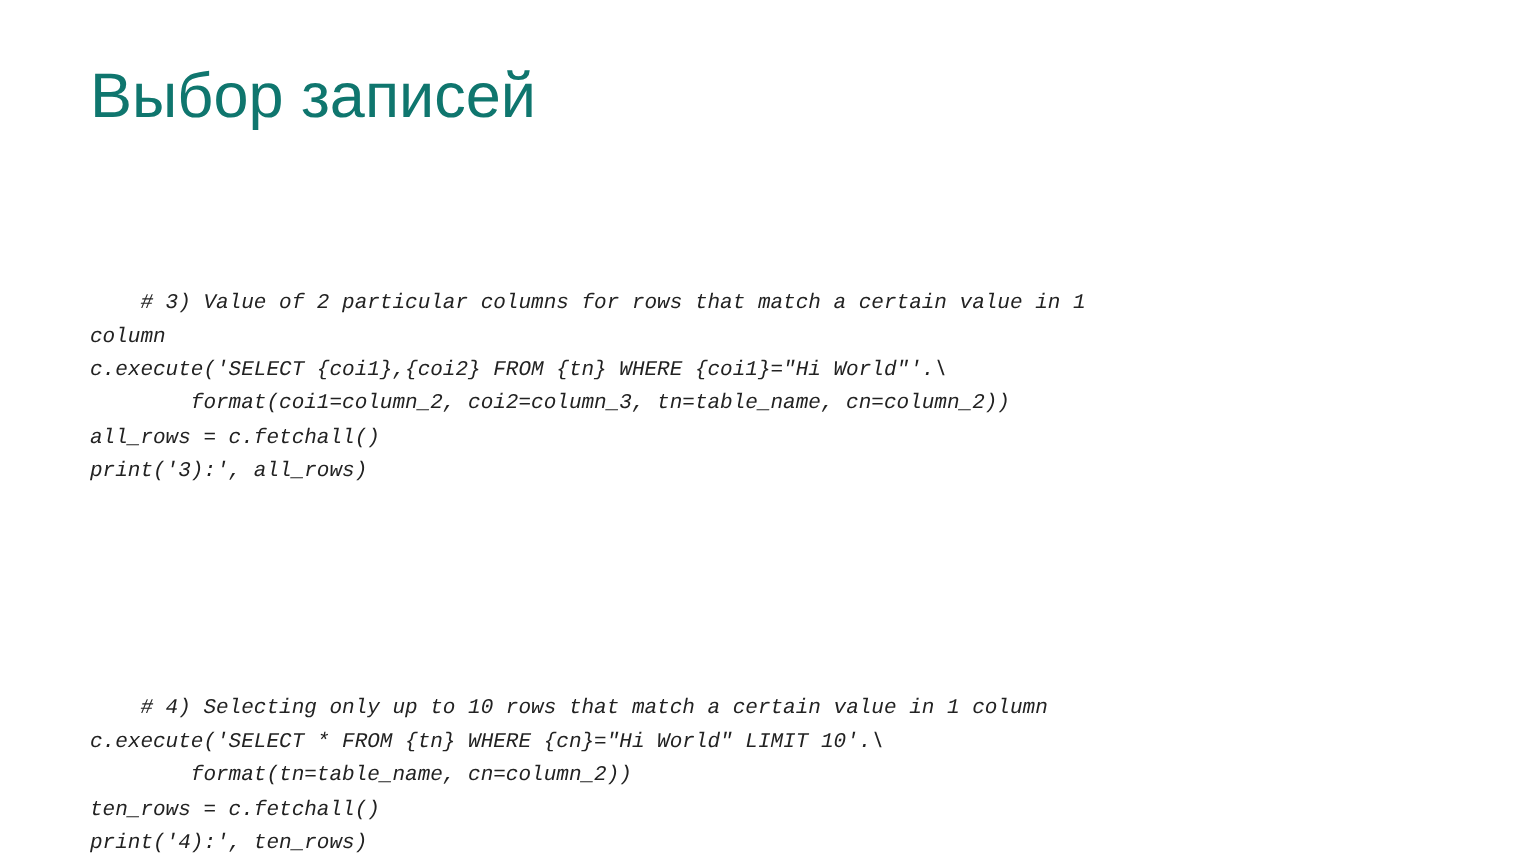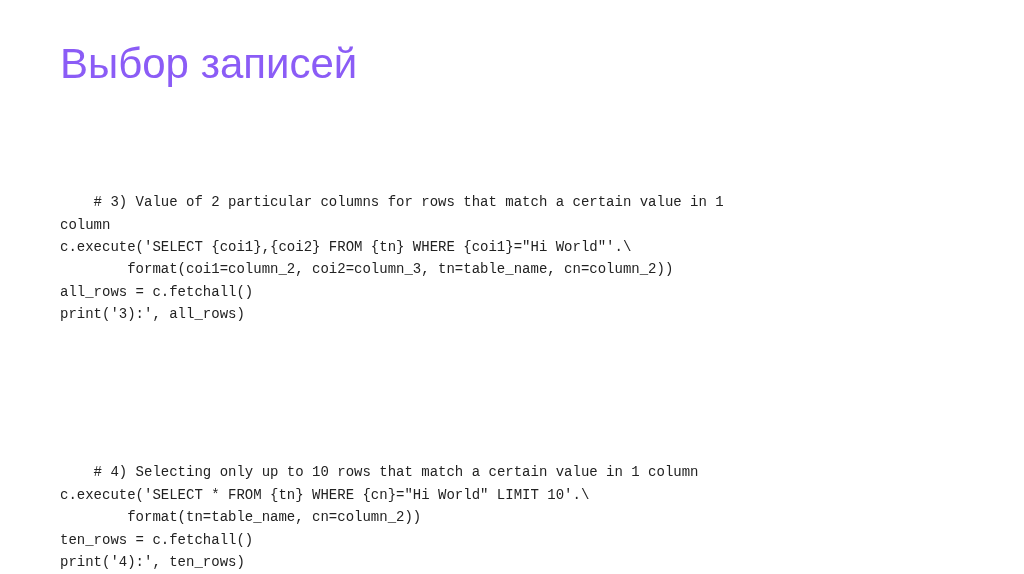--- a/index.html
+++ b/index.html
@@ -13,35 +13,36 @@
       font-family: 'Arial', sans-serif;
       width: 1024px;
       height: 574px;
       overflow: hidden;
       padding: 40px 60px;
     }
 
     .page-title {
       font-size: 42px;
       font-weight: 400;
-      color: #8b5cf6;
+      color: #0f766e;
       margin-bottom: 36px;
       font-family: 'Arial', sans-serif;
     }
 
     .code-block {
       font-family: 'Courier New', Courier, monospace;
       font-size: 14px;
       line-height: 1.6;
       color: #222222;
       white-space: pre;
     }
 
     .section {
       margin-bottom: 24px;
+      font-style: italic;
     }
   </style>
 </head>
 <body>
 
 <h1 class="page-title">Выбор записей</h1>
 
 <div class="code-block">
   <div class="section">
     <span># 3) Value of 2 particular columns for rows that match a certain value in 1

